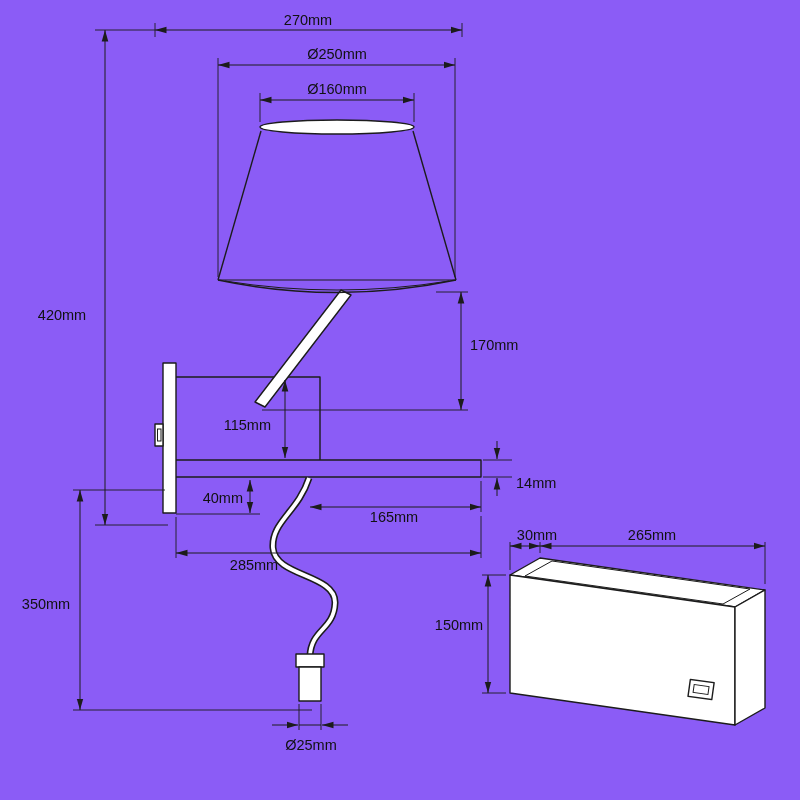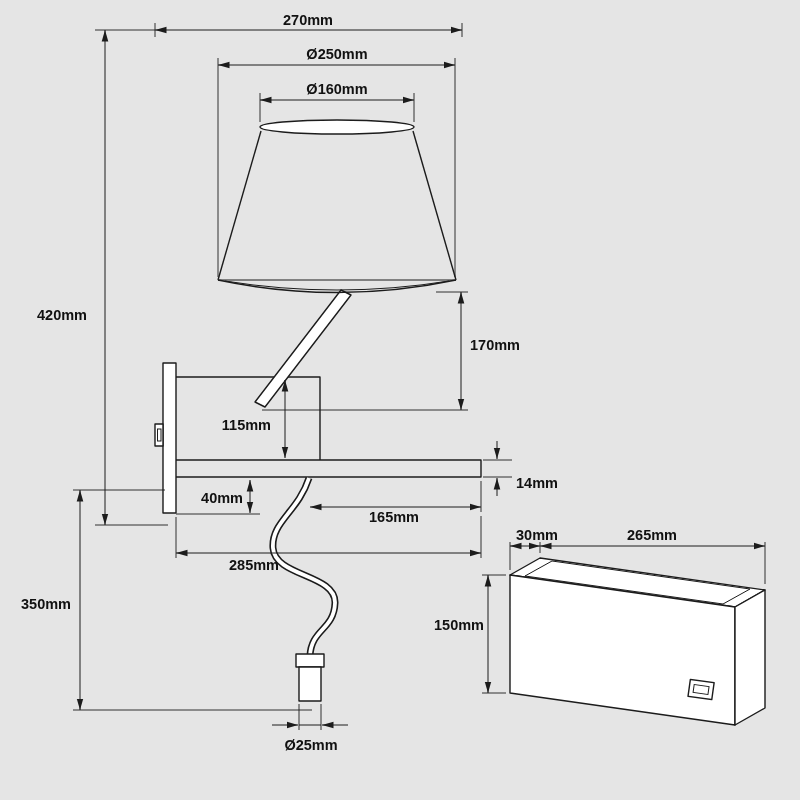--- a/index.html
+++ b/index.html
@@ -1,16 +1,16 @@
 <!DOCTYPE html>
 <html><head>
 <meta charset="utf-8">
 <style>
   html,body{margin:0;padding:0;background:#ffffff;}
-  .canvas{position:relative;width:800px;height:800px;background:#e5e5e5;overflow:hidden;font-weight:bold;}
+  .canvas{position:relative;width:800px;height:800px;background:#8b5cf6;overflow:hidden;}
   svg{display:block;}
   text{font-family:"Liberation Sans", sans-serif;font-size:14.5px;fill:#111111;}
   .obj{fill:none;stroke:#1c1c1c;stroke-width:1.4;stroke-linejoin:round;}
   .objf{fill:#ffffff;stroke:#1c1c1c;stroke-width:1.4;stroke-linejoin:round;}
   .thin{fill:none;stroke:#1c1c1c;stroke-width:1;}
   .dim{stroke:#1c1c1c;stroke-width:1;fill:none;}
   .ext{stroke:#1c1c1c;stroke-width:0.9;fill:none;}
   .tube-outer{stroke:#1c1c1c;stroke-width:7;fill:none;}
   .tube-core{stroke:#ffffff;stroke-width:3.8;fill:none;}
 </style>

